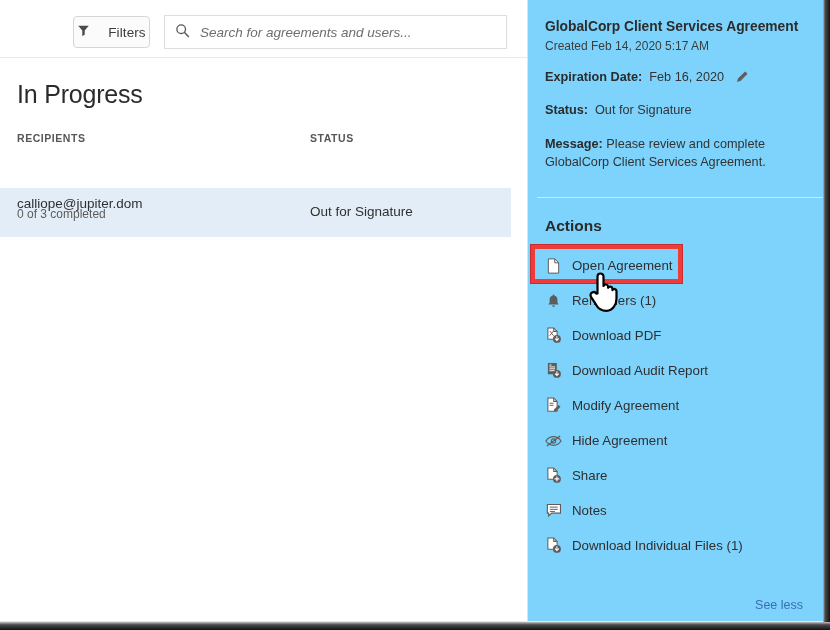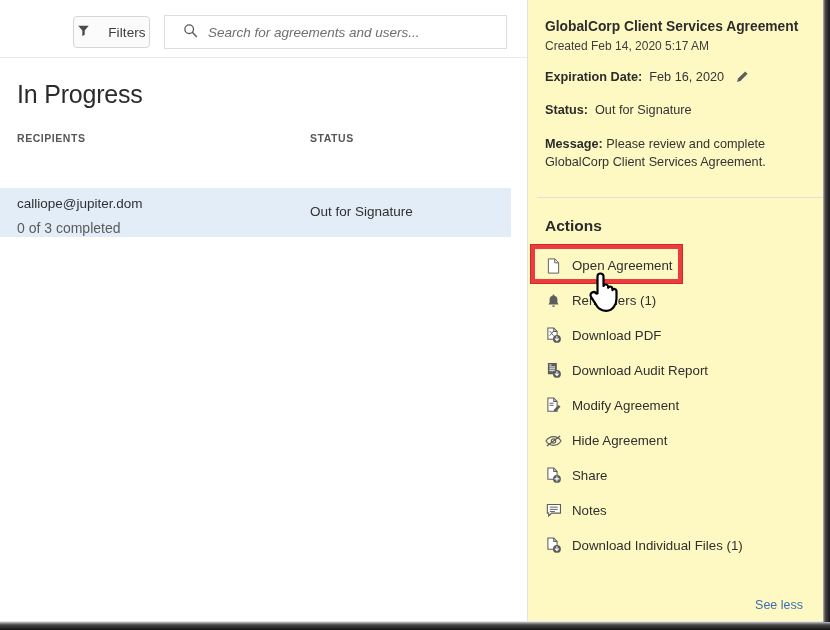--- a/index.html
+++ b/index.html
@@ -43,21 +43,21 @@
   #filters-button .lbl {
     font-size: 13.5px; color: #3c3c3c; letter-spacing: .1px;
   }
   #search-box {
     position: absolute;
     left: 164px; top: 15px;
     width: 343px; height: 34px;
     border: 1px solid #dedede;
     background: #fff;
     display: flex; align-items: center;
-    padding-left: 18px;
+    padding-left: 10px;
     cursor: text;
   }
   #search-input {
     border: none; outline: none;
     font-family: "Liberation Sans", sans-serif;
     font-size: 13.5px;
     font-style: italic;
     color: #6d6d6d;
     background: transparent;
     width: 290px;
@@ -94,34 +94,34 @@
     width: 511px; height: 49px;
     background: #e3edf7;
     cursor: pointer;
     margin-top: 32px;
   }
   #row-recipient {
     position: absolute; left: 17px; top: 8px;
     font-size: 13.5px; color: #303030;
   }
   #row-progress {
-    position: absolute; left: 17px; top: 32px;
-    font-size: 14px; color: #5b5b5b;
+    position: absolute; left: 17px; top: 19px;
+    font-size: 12px; color: #5b5b5b;
   }
   #row-status {
     position: absolute; left: 310px; top: 16px;
     font-size: 13.5px; color: #303030;
   }
 
   
   #right-panel {
     position: absolute;
     left: 527px; top: 0;
     width: 296px; height: 622px;
-    background: #fef9c3;
+    background: #7dd3fc;
     border-left: 1px solid #e2e2e2;
   }
   #detail-block { position: absolute; left: 0; top: 0; width: 296px; }
   #agreement-title {
     position: absolute; left: 17px; top: 19px;
     width: 262px;
     font-size: 13.8px; font-weight: bold; color: #2c2c2c;
   }
   #agreement-created {
     position: absolute; left: 17px; top: 39px;

